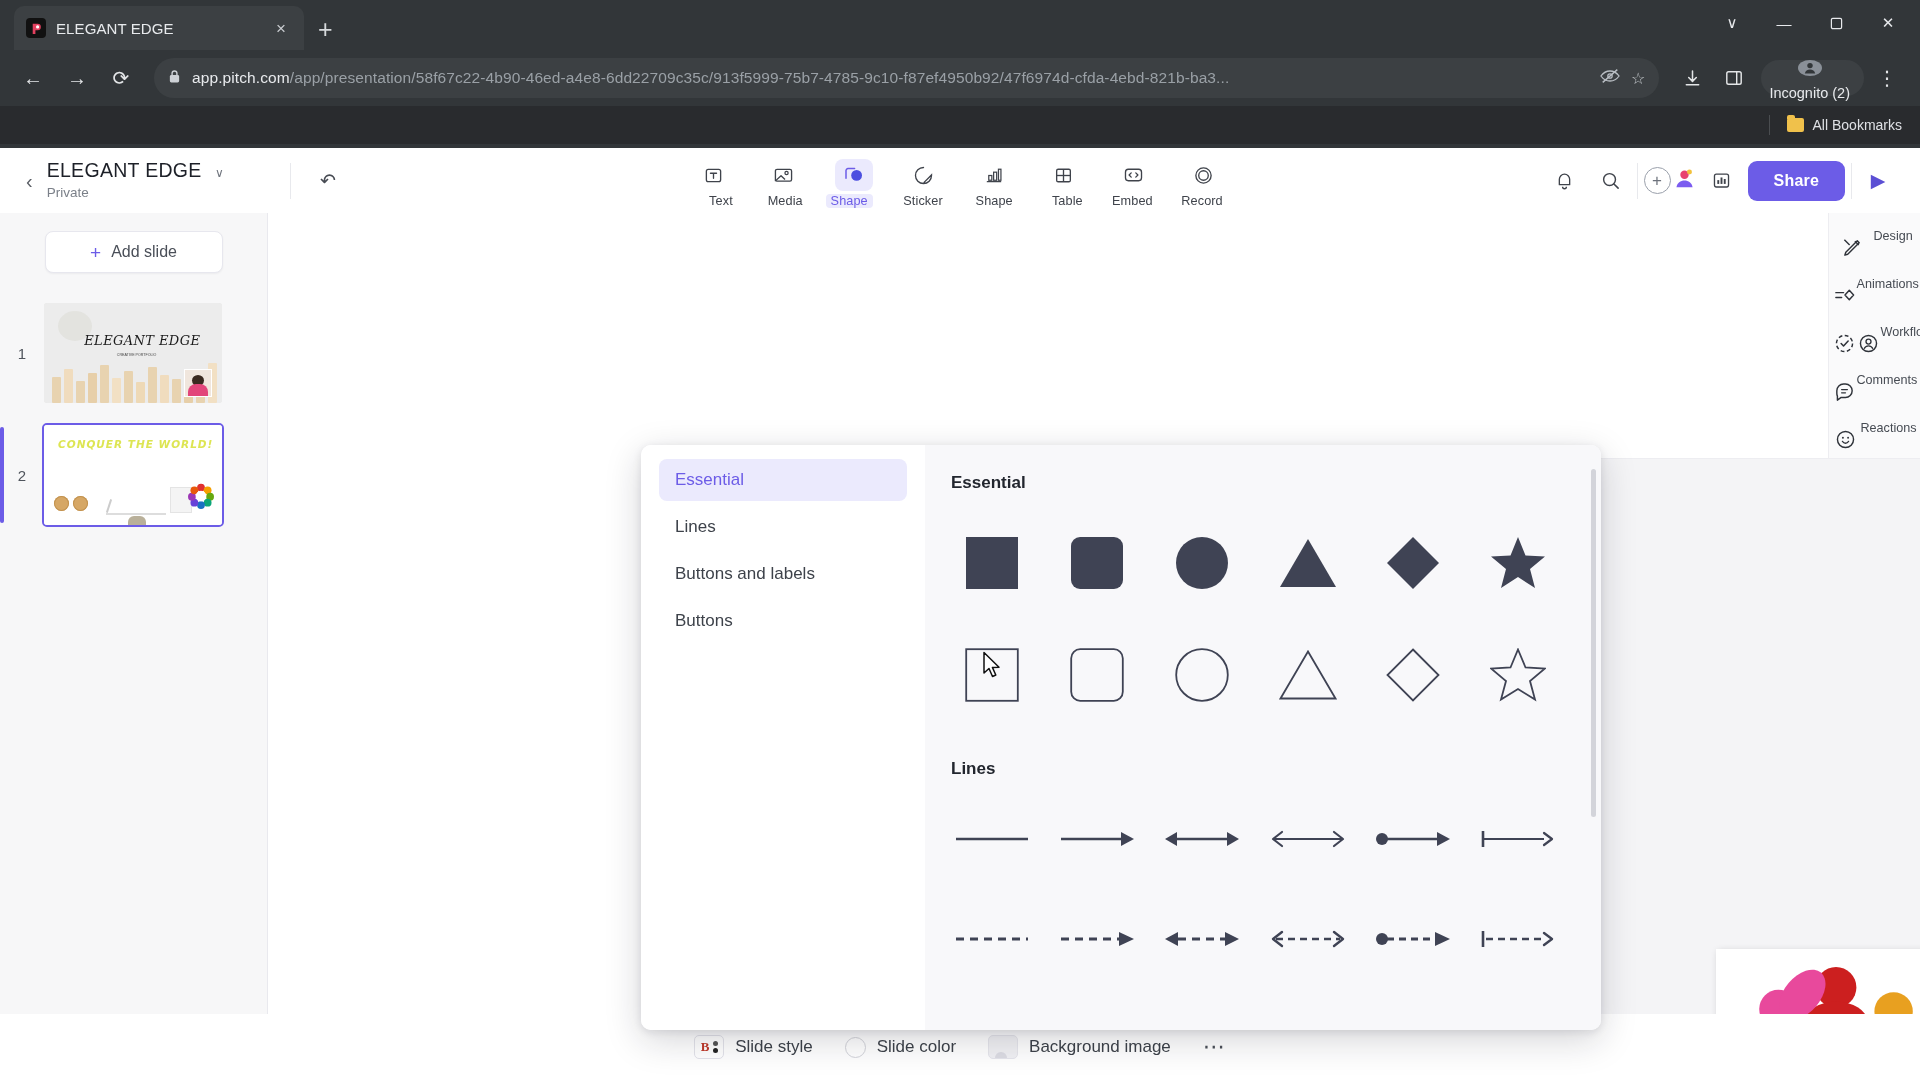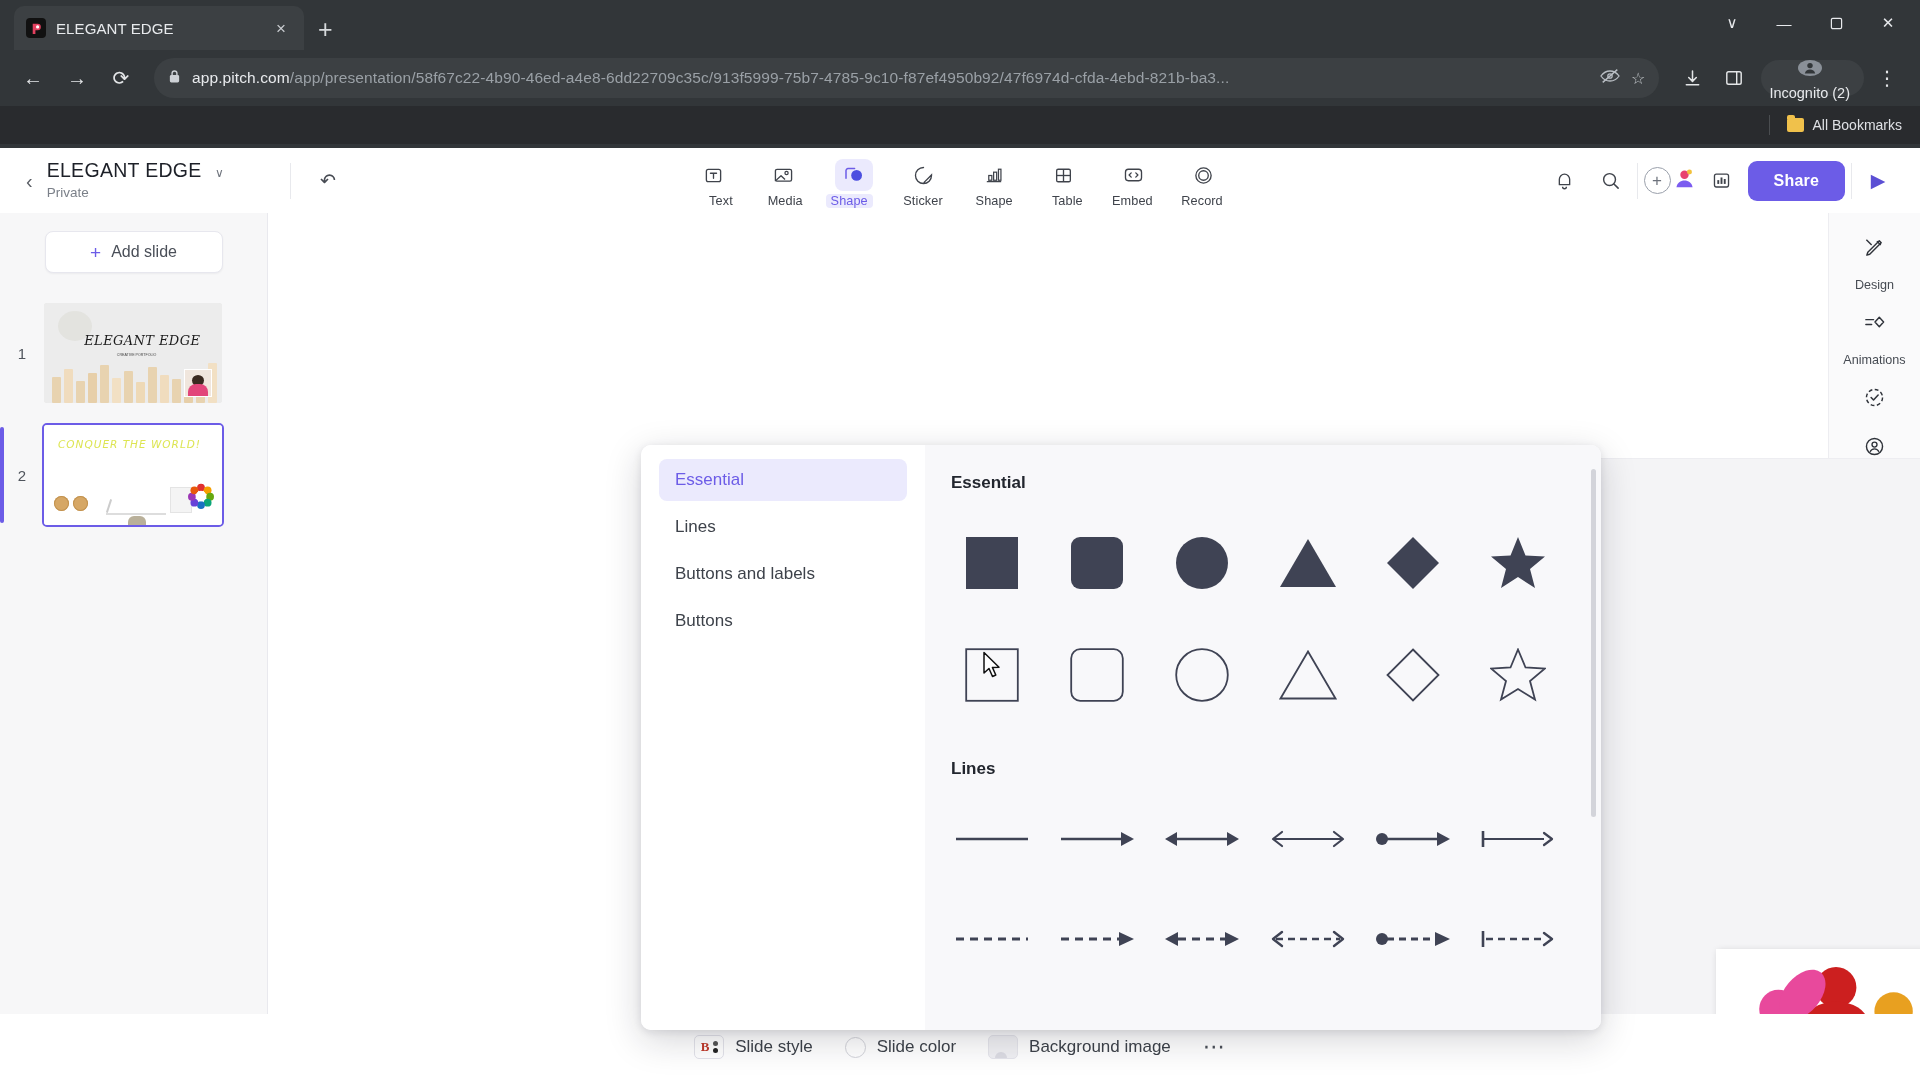--- a/index.html
+++ b/index.html
@@ -120,21 +120,21 @@
   .t1-logo { position:absolute; left:14px; top:8px; width:34px; height:30px; border-radius:50%; background:#e3e3df; }
   .pencils { position: absolute; bottom: 0; left: 0; right: 0; height: 42px; overflow: hidden; }
   .pencil { position: absolute; bottom: 0; width: 9px; border-radius: 1px; background: #e8d3b0; }
   .pencil:after { content:''; position:absolute; top:-7px; left:0; width:0;height:0; border-left:4.5px solid transparent; border-right:4.5px solid transparent; }
   .t1-photo { position:absolute; right: 10px; bottom: 6px; width: 28px; height: 28px; background:#f0e6dd; border:1.5px solid #fff; }
   .t1-photo .h { position:absolute; left:50%; top:5px; transform:translateX(-50%); width:12px;height:11px;border-radius:50%; background:#3a2a20;}
   .t1-photo .b { position:absolute; left:50%; bottom:0; transform:translateX(-50%); width:20px;height:12px;border-radius:8px 8px 0 0; background:#e2457a;}
 
   
   .t2 { background: #fff; width:100%;height:100%; position: relative; }
-  .t2-title { position:absolute; top: 13px; left: 14px; font-size: 10.5px; font-family: "DejaVu Sans", sans-serif; font-style: italic; font-weight: 400; color: #dde552; letter-spacing: 1px; white-space: nowrap; }
+  .t2-title { position:absolute; top: 13px; left: 14px; font-size: 10.5px; font-family: "DejaVu Sans", sans-serif; font-style: italic; font-weight: 700; color: #dde552; letter-spacing: 1px; white-space: nowrap; }
   .t2-cookies { position:absolute; left: 10px; bottom: 14px; display: flex; gap: 4px; }
   .t2-cookie { width: 15px; height: 15px; border-radius: 50%; background: #d6a765; box-shadow: inset 0 0 0 1px #c2924f; }
   .t2-desk { position:absolute; left: 62px; bottom: 0; width: 60px; height: 30px; }
   .t2-deskline { position:absolute; bottom: 10px; left: 0; width: 60px; height: 2px; background: #ddd; }
   .t2-chair { position:absolute; bottom: 0; left: 22px; width: 18px; height: 9px; border-radius: 6px 6px 0 0; background: #b9b09a; }
   .t2-lamp { position:absolute; bottom: 12px; left: 2px; width: 2px; height: 14px; background: #ccc; transform: rotate(18deg);}
   .t2-win { position:absolute; right: 30px; bottom: 12px; width: 22px; height: 26px; background: #f4f4f4; border: 1px solid #e4e4e4;}
   .t2-star { position:absolute; right: 8px; bottom: 16px; width: 26px; height: 26px; }
 
   
@@ -162,21 +162,21 @@
   .team-img {
     position: absolute; right: 18px; bottom: 20px; width: 240px; height: 240px; background: #fff;
     box-shadow: 2px 2px 7px rgba(0,0,0,.18);
   }
 
   
   .right-rail {
     width: 92px; flex: 0 0 auto; background: #fafafb; border-left: 1px solid #ededf1;
     display: flex; flex-direction: column; align-items: center; padding-top: 12px; gap: 2px;
   }
-  .rr-item { width: 84px; display: flex; flex-direction: column; align-items: center; gap: 13px; cursor: pointer; padding: 4px 0 6px; }
+  .rr-item { width: 84px; display: flex; flex-direction: row; align-items: flex-start; gap: 1px; cursor: pointer; padding: 4px 0 6px; }
   .rr-ico { width: 40px; height: 36px; display:flex;align-items:center;justify-content:center; color:#2f333a; }
   .rr-lbl { font-size: 12.6px; color: #464b53; }
   .rr-help { margin-top: 6px; }
 
   
   .bottombar { height: 66px; display: flex; align-items: center; justify-content: center; background: #fff; position: relative; }
   .bb-inner {
     display: flex; align-items: center; gap: 4px; background: #fff; border-radius: 10px; padding: 4px 10px;
   }
   .bb-item { display: flex; align-items: center; gap: 11px; padding: 8px 14px; border-radius: 8px; cursor: pointer; }

